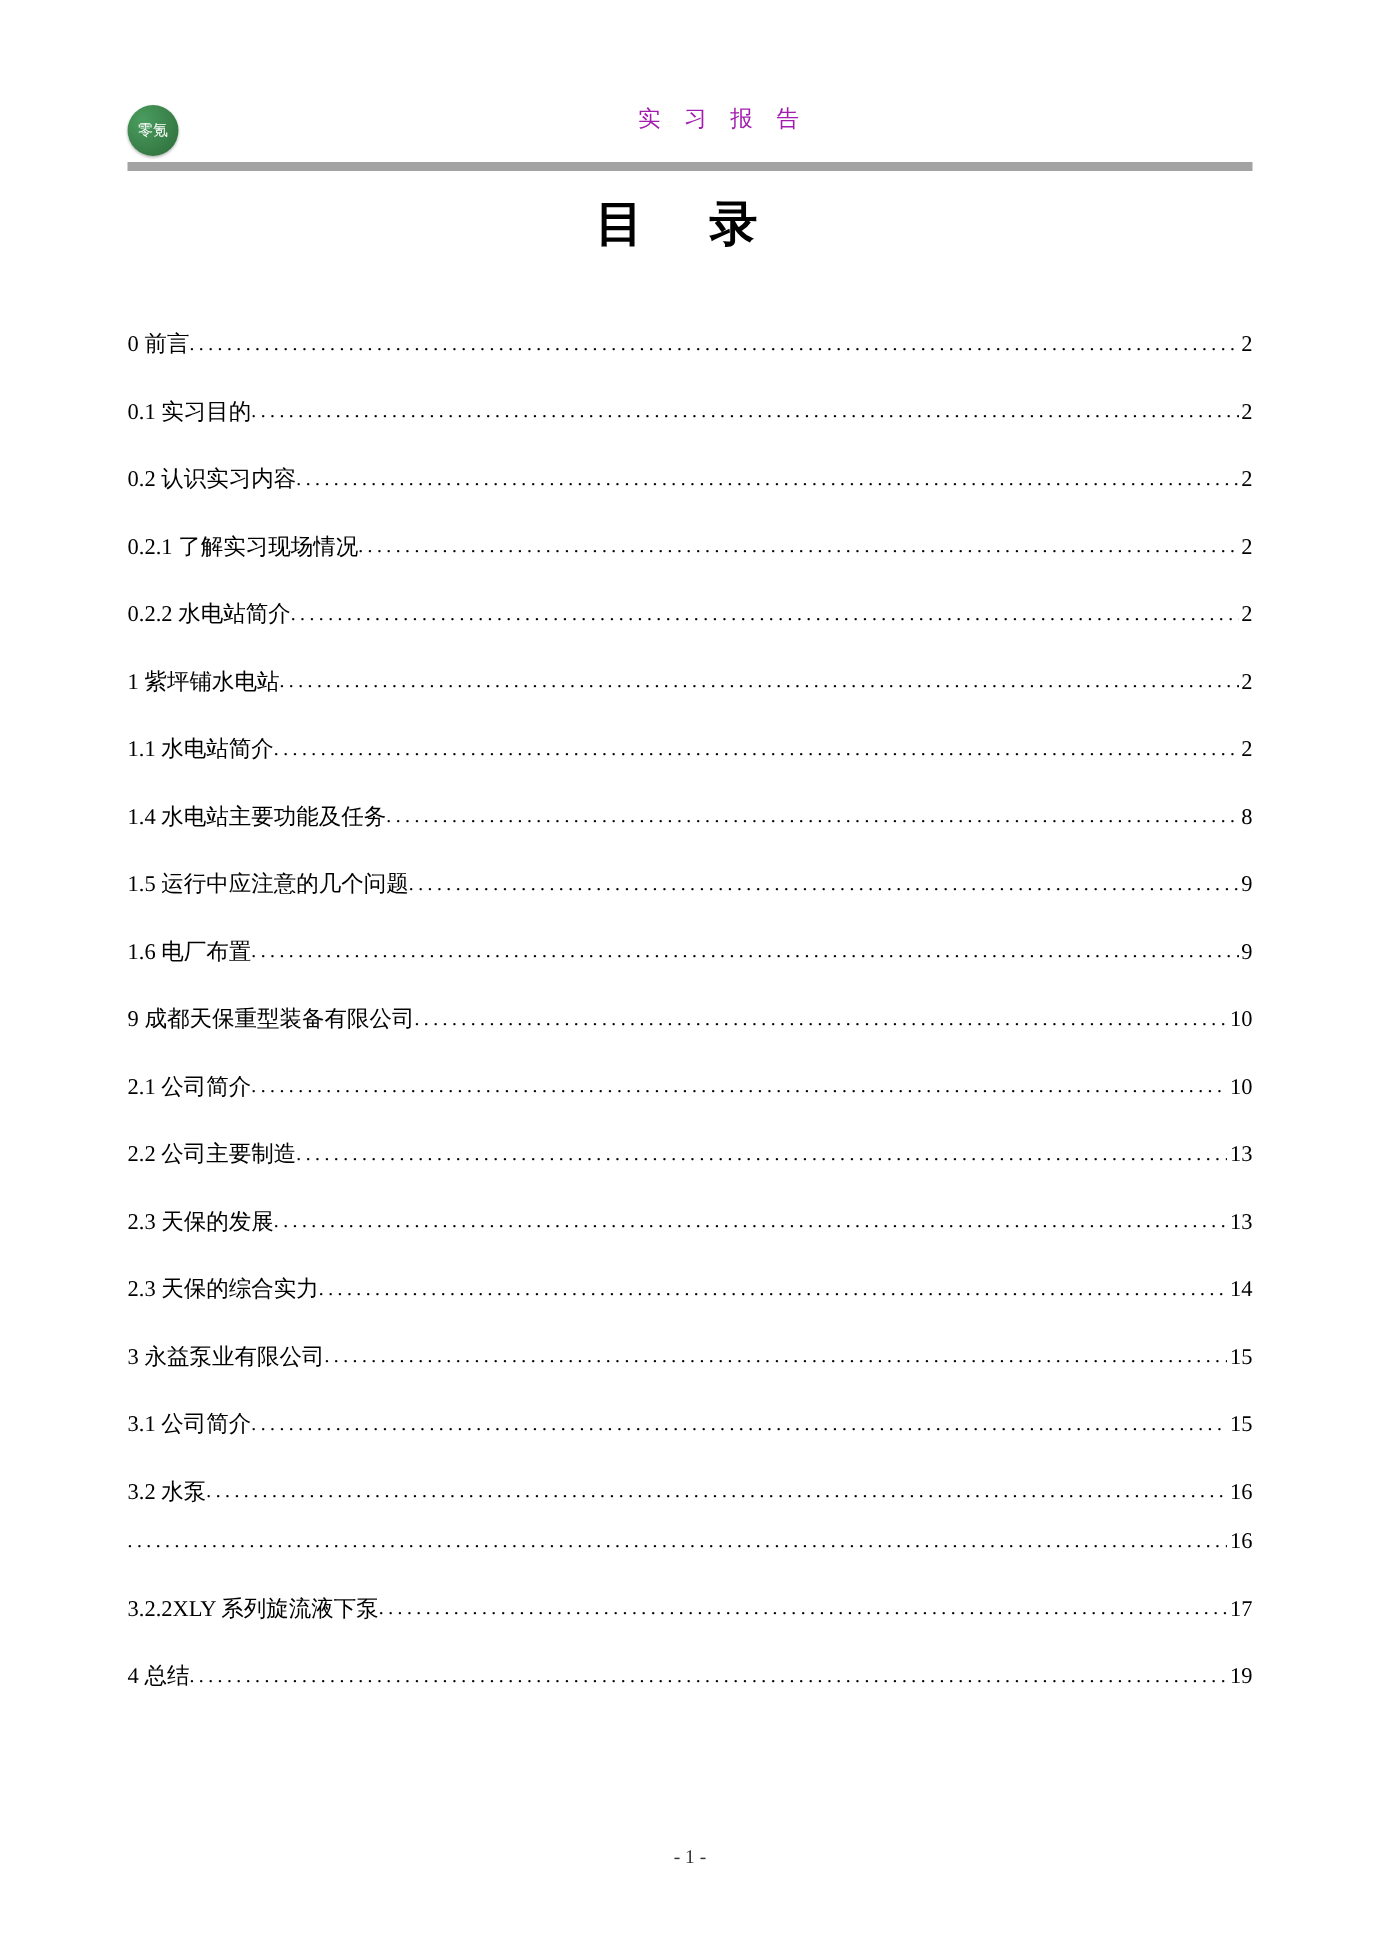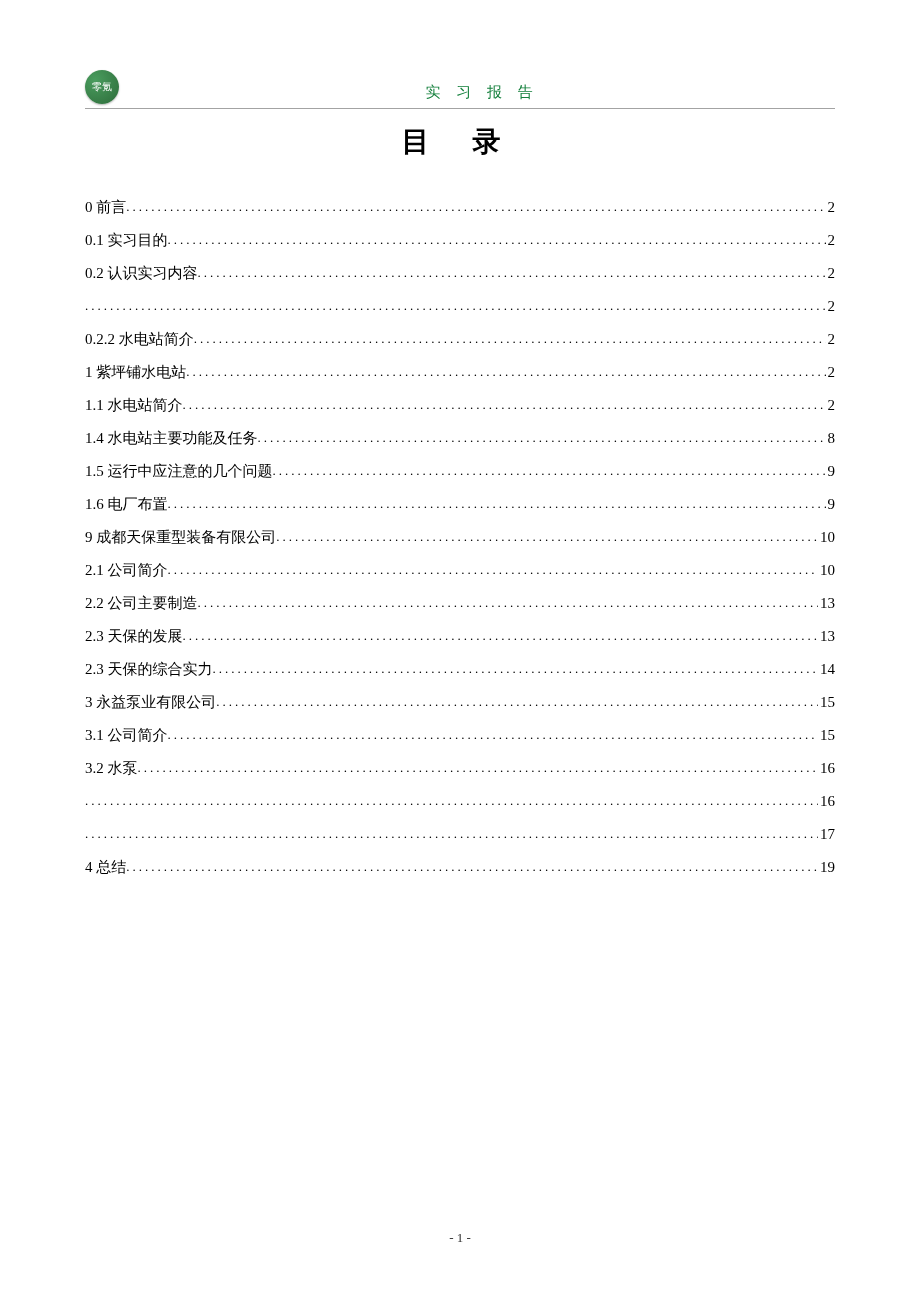--- a/index.html
+++ b/index.html
@@ -15,22 +15,21 @@
       position: relative;
     }
     .page {
       width: 920px;
       height: 1302px;
       padding: 70px 85px 50px 85px;
       position: relative;
     }
     .header {
       display: flex;
-      align-items: flex-end;
-      border-bottom: 1px solid #a3a3a3;
+      border-bottom: 6px solid #a3a3a3;
       padding-bottom: 4px;
       margin-bottom: 10px;
     }
     .logo {
       width: 34px;
       height: 34px;
       border-radius: 50%;
       background: radial-gradient(circle at 30% 30%, #4a9d5e, #2d6b3a);
       margin-right: 10px;
       display: flex;
@@ -38,43 +37,44 @@
       justify-content: center;
       font-size: 10px;
       color: #fff;
       box-shadow: 0 1px 2px rgba(0,0,0,0.3);
     }
     .header-title {
       flex: 1;
       text-align: center;
       font-size: 15px;
       letter-spacing: 6px;
-      color: #15803d;
+      color: #a21caf;
       padding-bottom: 2px;
     }
     .doc-title {
       text-align: center;
-      font-size: 28px;
+      font-size: 32px;
       font-weight: bold;
       letter-spacing: 18px;
       margin: 14px 0 30px 0;
       color: #000;
     }
     .toc {
       font-size: 15px;
       line-height: 2.2;
       color: #000;
     }
     .toc-entry {
       display: flex;
       align-items: baseline;
       white-space: nowrap;
     }
     .toc-label {
       flex-shrink: 0;
+      margin-top: 12px;
     }
     .toc-dots {
       flex: 1;
       overflow: hidden;
       letter-spacing: 3px;
       font-size: 13px;
       position: relative;
       top: -1px;
     }
     .toc-dots::before {
@@ -118,20 +118,21 @@
         <span class="toc-label">0.1 实习目的</span>
         <span class="toc-dots"></span>
         <span class="toc-page">2</span>
       </div>
       <div class="toc-entry">
         <span class="toc-label">0.2 认识实习内容</span>
         <span class="toc-dots"></span>
         <span class="toc-page">2</span>
       </div>
       <div class="toc-entry">
+        <span class="toc-label">0.2.1 了解实习现场情况</span>
         <span class="toc-dots"></span>
         <span class="toc-page">2</span>
       </div>
       <div class="toc-entry">
         <span class="toc-label">0.2.2 水电站简介</span>
         <span class="toc-dots"></span>
         <span class="toc-page">2</span>
       </div>
       <div class="toc-entry">
         <span class="toc-label">1 紫坪铺水电站</span>
@@ -196,20 +197,21 @@
       <div class="toc-entry">
         <span class="toc-label">3.2 水泵</span>
         <span class="toc-dots"></span>
         <span class="toc-page">16</span>
       </div>
       <div class="toc-entry">
         <span class="toc-dots"></span>
         <span class="toc-page">16</span>
       </div>
       <div class="toc-entry">
+        <span class="toc-label">3.2.2XLY 系列旋流液下泵</span>
         <span class="toc-dots"></span>
         <span class="toc-page">17</span>
       </div>
       <div class="toc-entry">
         <span class="toc-label">4 总结</span>
         <span class="toc-dots"></span>
         <span class="toc-page">19</span>
       </div>
     </div>
 

